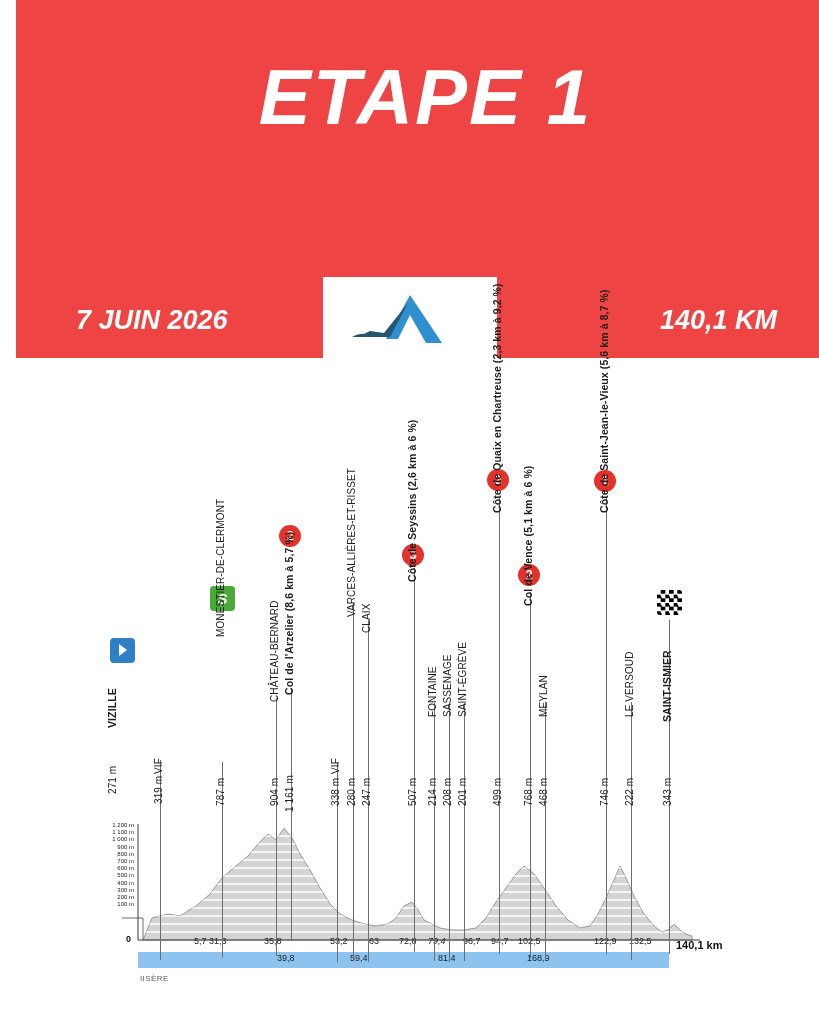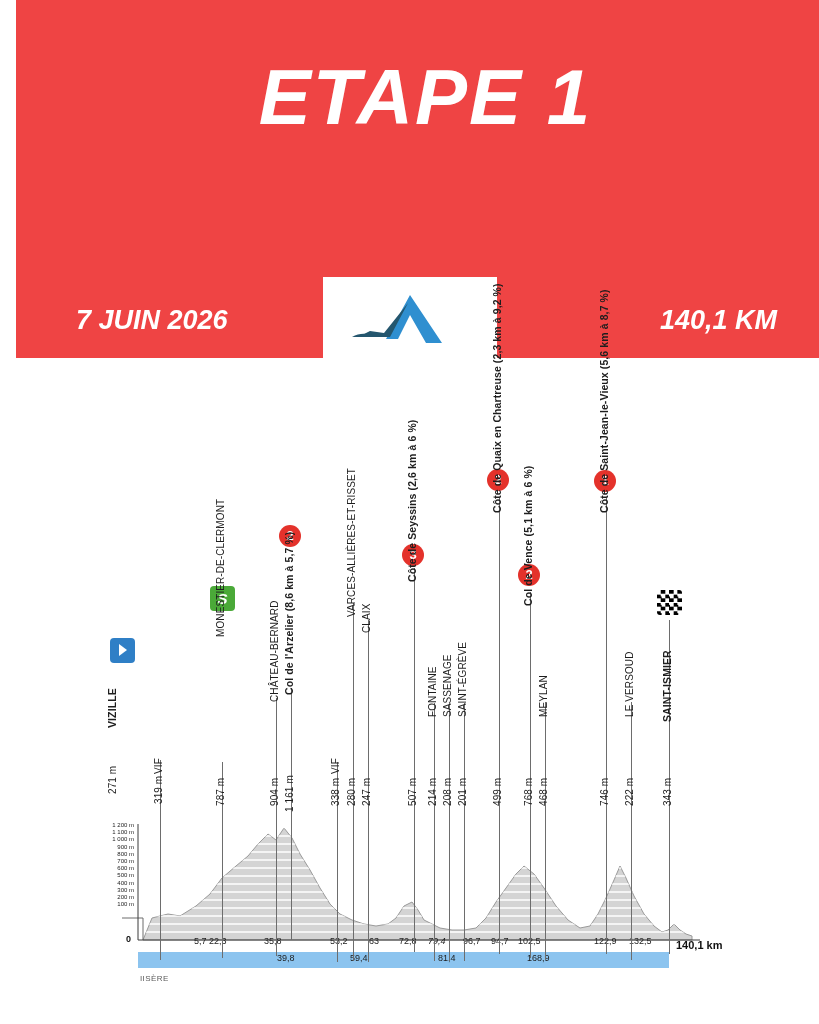--- a/index.html
+++ b/index.html
@@ -223,21 +223,21 @@
       </div>
       <div class="zero-label" style="left:126px; top:576px;">0</div>
 
       
       <div class="km-strip" style="left:138px; top:594px; width:531px;"></div>
       <div class="total-km" style="left:676px; top:581px;">140,1 km</div>
       <div class="dept" style="left:140px; top:616px;">IISÈRE</div>
 
       
       <div class="km-lbl" style="left:146px; top:578px;margin-left:48px;">5,7</div>
-      <div class="km-lbl" style="left:209px; top:578px;">22,3</div>
+      <div class="km-lbl" style="left:209px; top:578px;">31,3</div>
       <div class="km-lbl" style="left:264px; top:578px;">35,8</div>
       <div class="km-lbl" style="left:330px; top:578px;">53,2</div>
       <div class="km-lbl" style="left:369px; top:578px;">63</div>
       <div class="km-lbl" style="left:399px; top:578px;">72,8</div>
       <div class="km-lbl" style="left:428px; top:578px;font-style:italic;">79,4</div>
       <div class="km-lbl" style="left:463px; top:578px;">96,7</div>
       <div class="km-lbl" style="left:491px; top:578px;">94,7</div>
       <div class="km-lbl" style="left:518px; top:578px;">102,5</div>
       <div class="km-lbl" style="left:594px; top:578px;">122,9</div>
       <div class="km-lbl" style="left:629px; top:578px;">132,5</div>

